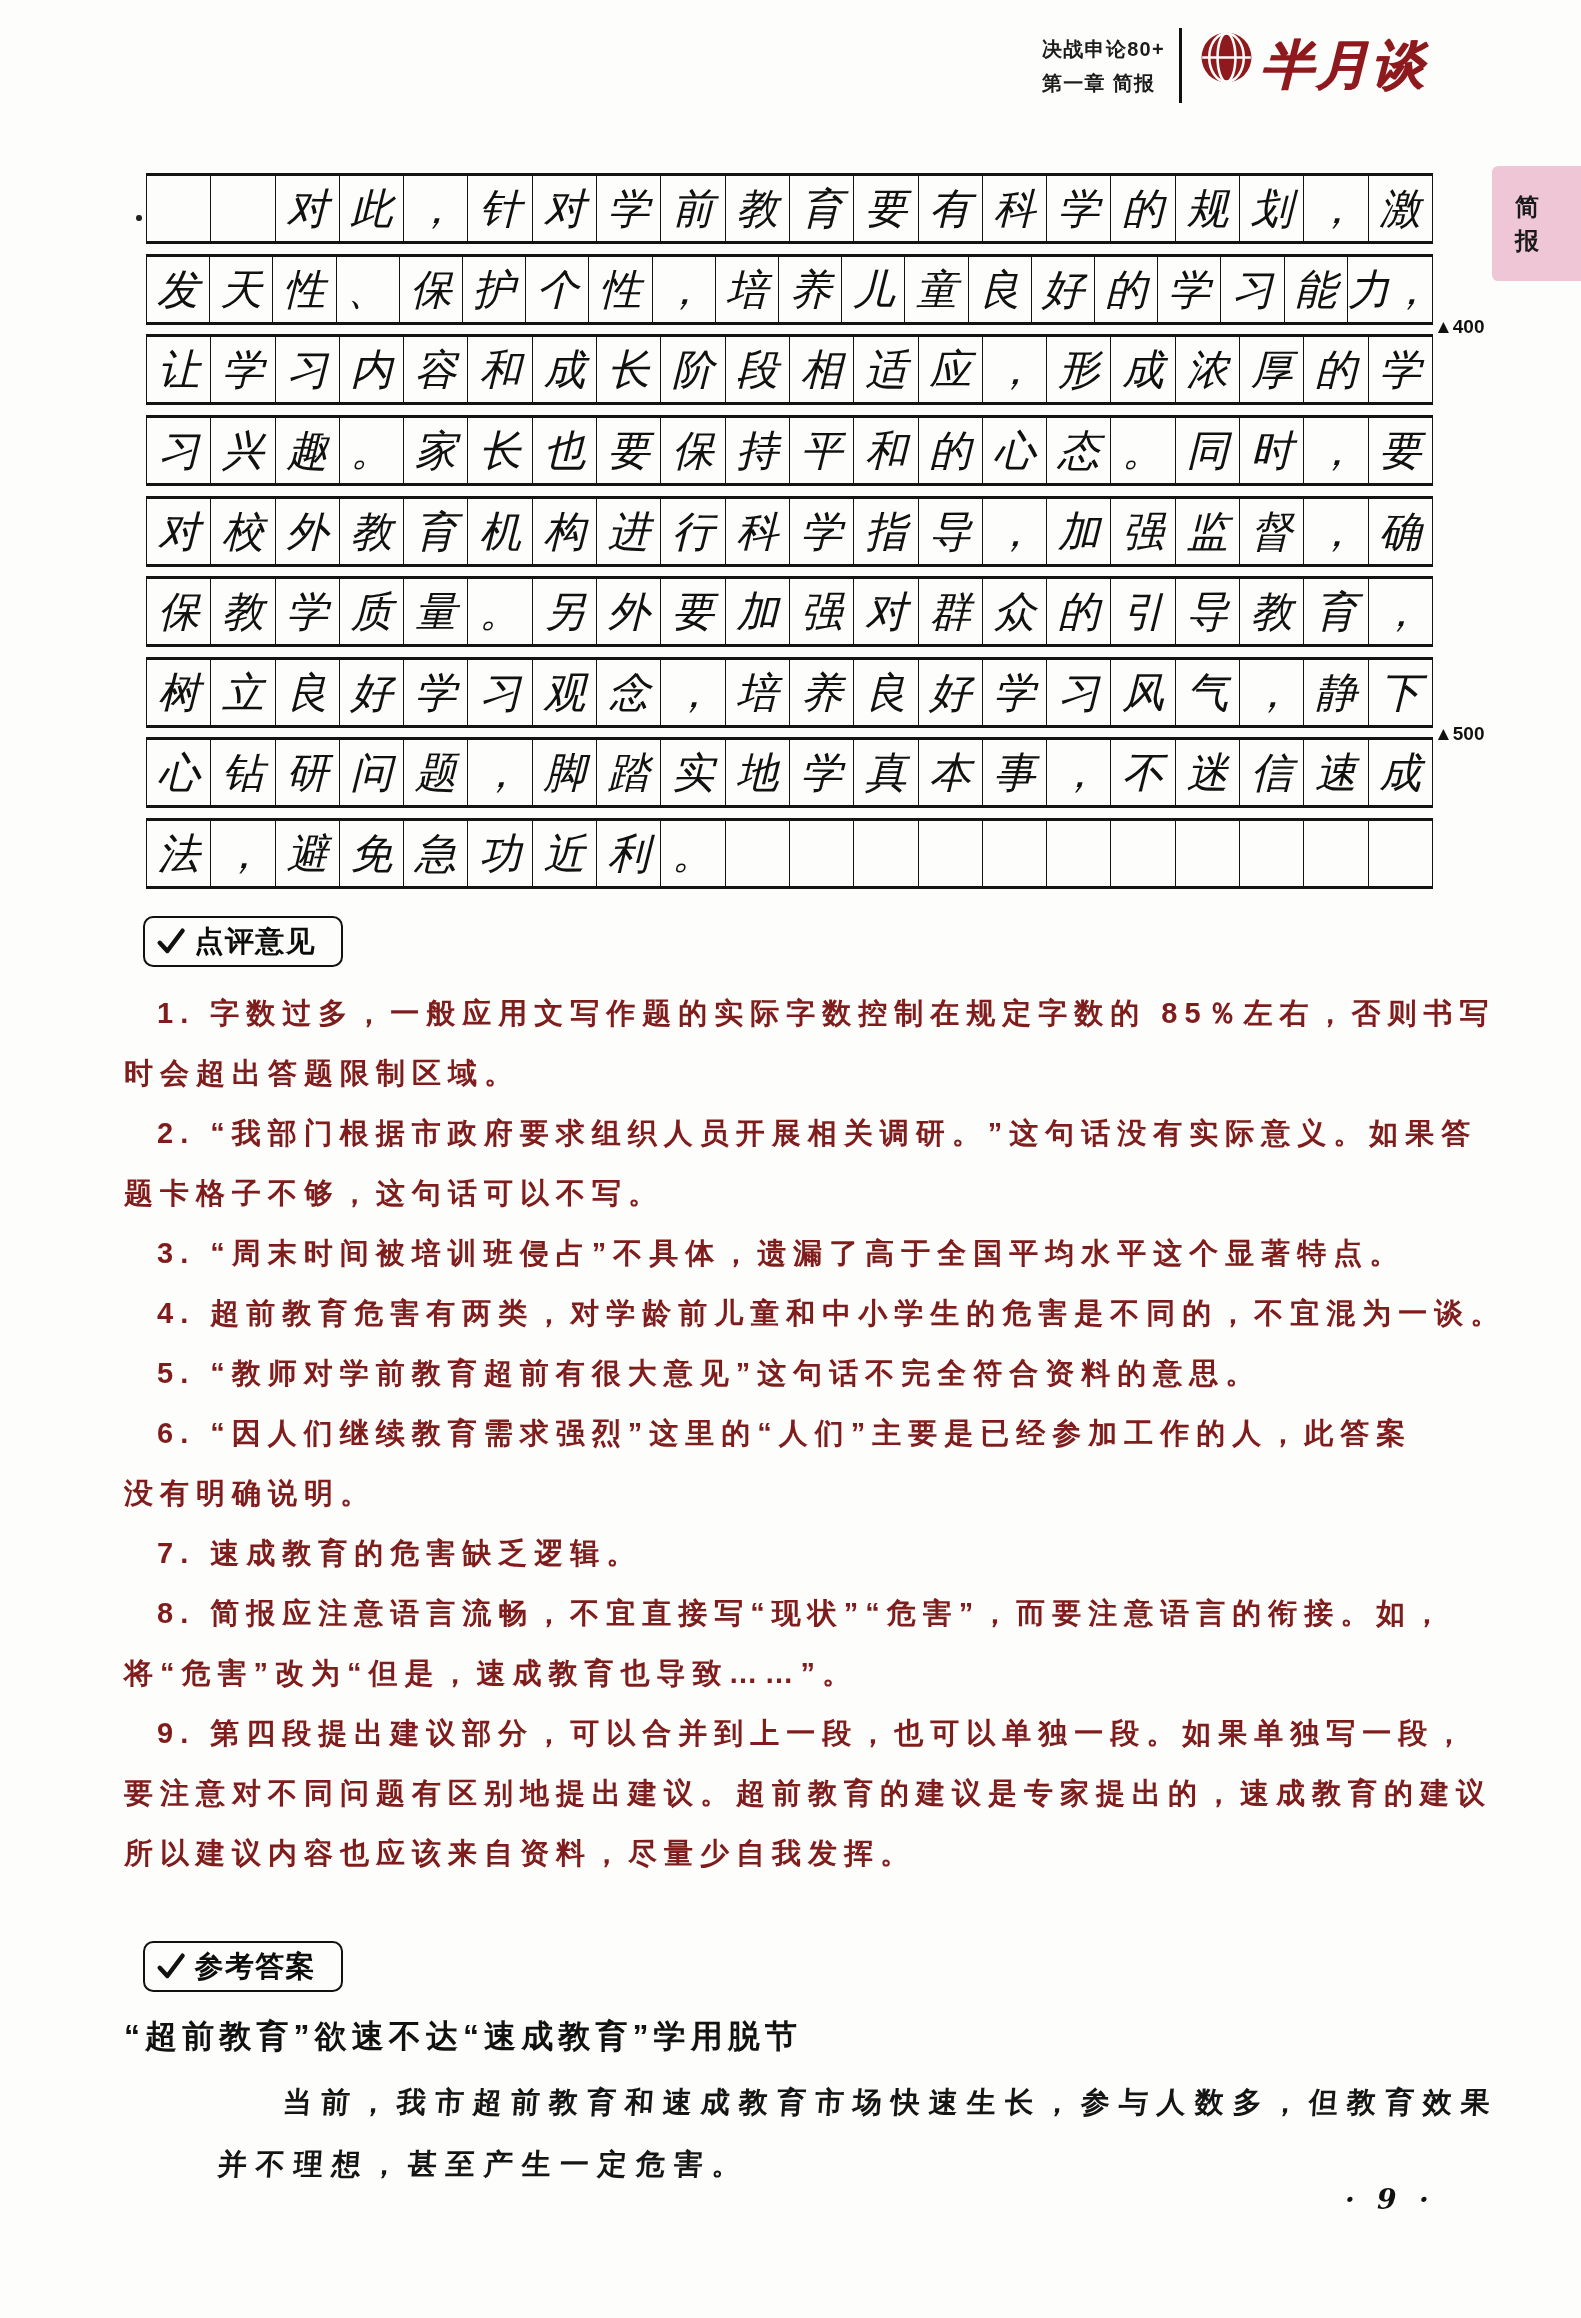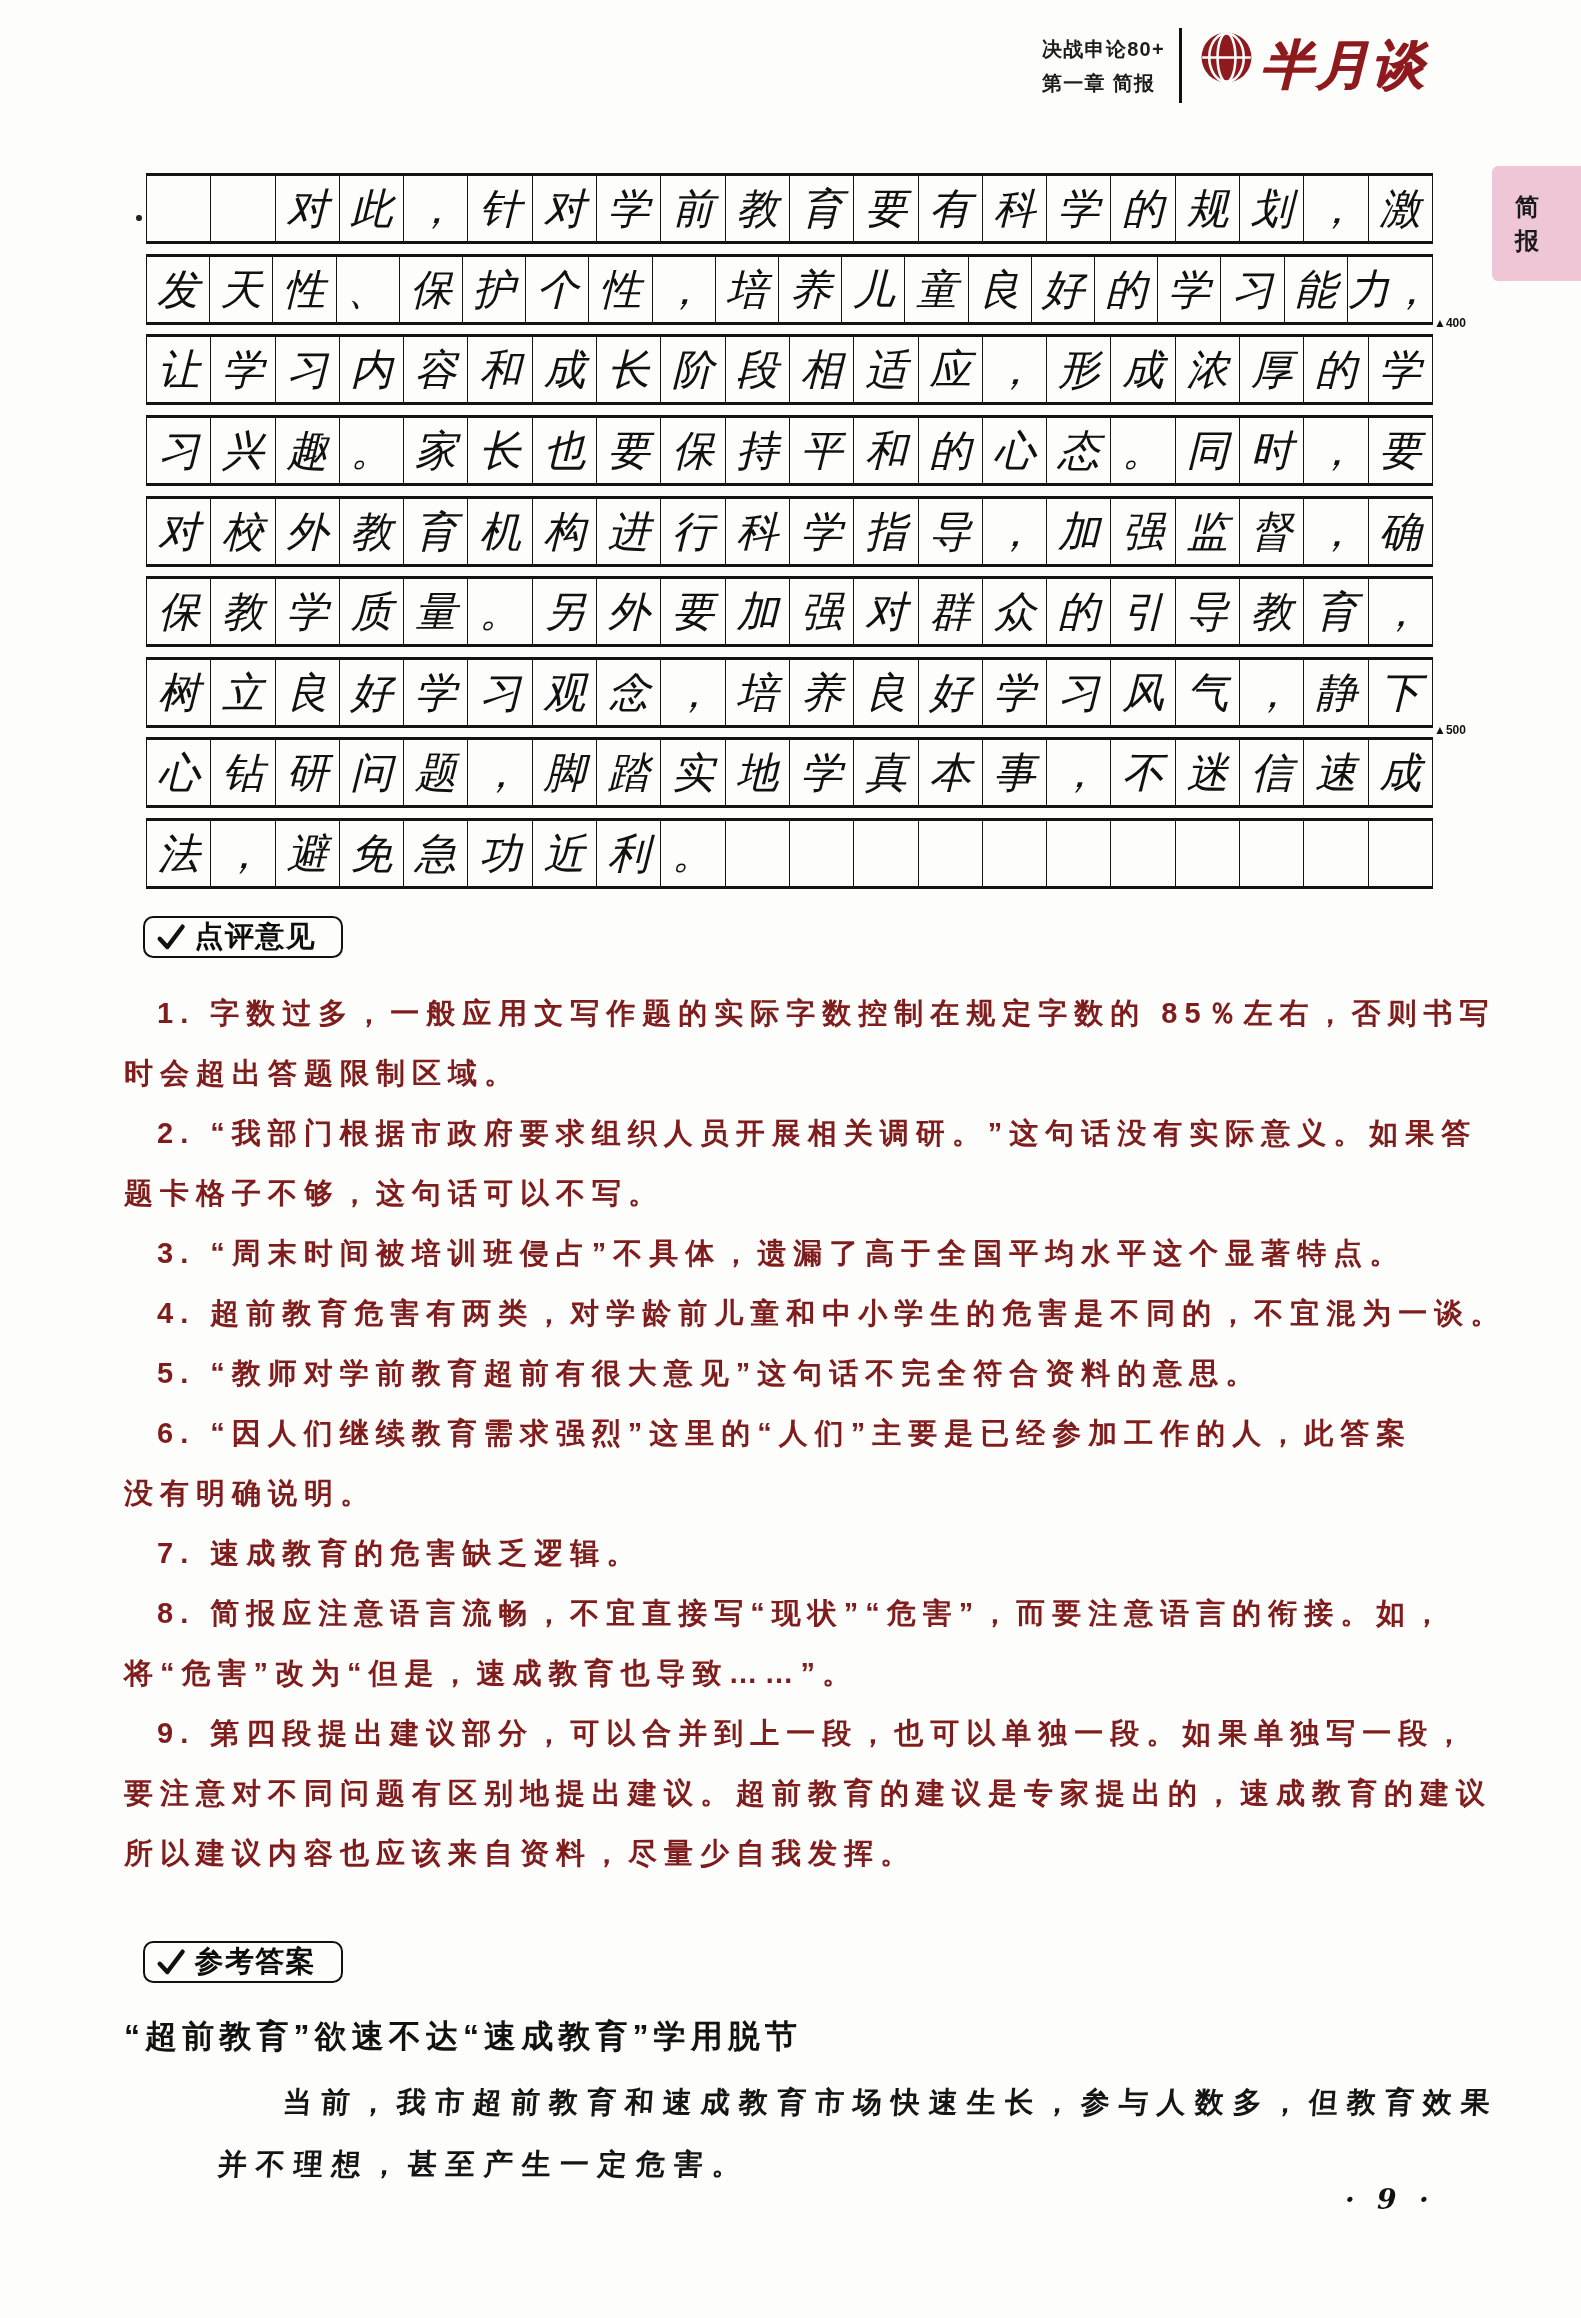--- a/index.html
+++ b/index.html
@@ -29,27 +29,27 @@
     display:flex;
   }
   .grid-cell{
     flex:1 1 0; box-sizing:border-box; border-left:1.3px solid #141414;
     display:flex; align-items:center; justify-content:center;
     font-size:42px; font-style:italic; font-weight:500; color:#111;
     white-space:nowrap; overflow:visible; line-height:1;
   }
   .grid-cell:first-child{border-left:none;}
   .marker{
-    position:absolute; left:1434px; font-size:12px; font-weight:700; color:#111;
+    position:absolute; left:1434px; font-size:19px; font-weight:700; color:#111;
     letter-spacing:0; white-space:nowrap;
   }
   .stray-dot{position:absolute; left:136px; top:215px; width:5.7px; height:6.3px; border-radius:50%; background:#222;}
   
   .sec-box{
-    position:absolute; left:143px; width:200px; height:42px; box-sizing:border-box;
+    position:absolute; left:143px; width:200px; height:51px; box-sizing:border-box;
     border:2.5px solid #111; border-radius:10.2px;
     display:flex; align-items:center; gap:7.6px; padding-left:9px;
   }
   .sec-box .label{font-size:29px; font-weight:800; letter-spacing:1.3px; color:#0d0d0d;}
   
   .comments{position:absolute; left:124px; top:983px; width:1416px;}
   .c-line{
     height:60px; line-height:60px; font-size:29px; font-weight:600; letter-spacing:7px;
     white-space:nowrap; color:#7f1d1d;
   }

